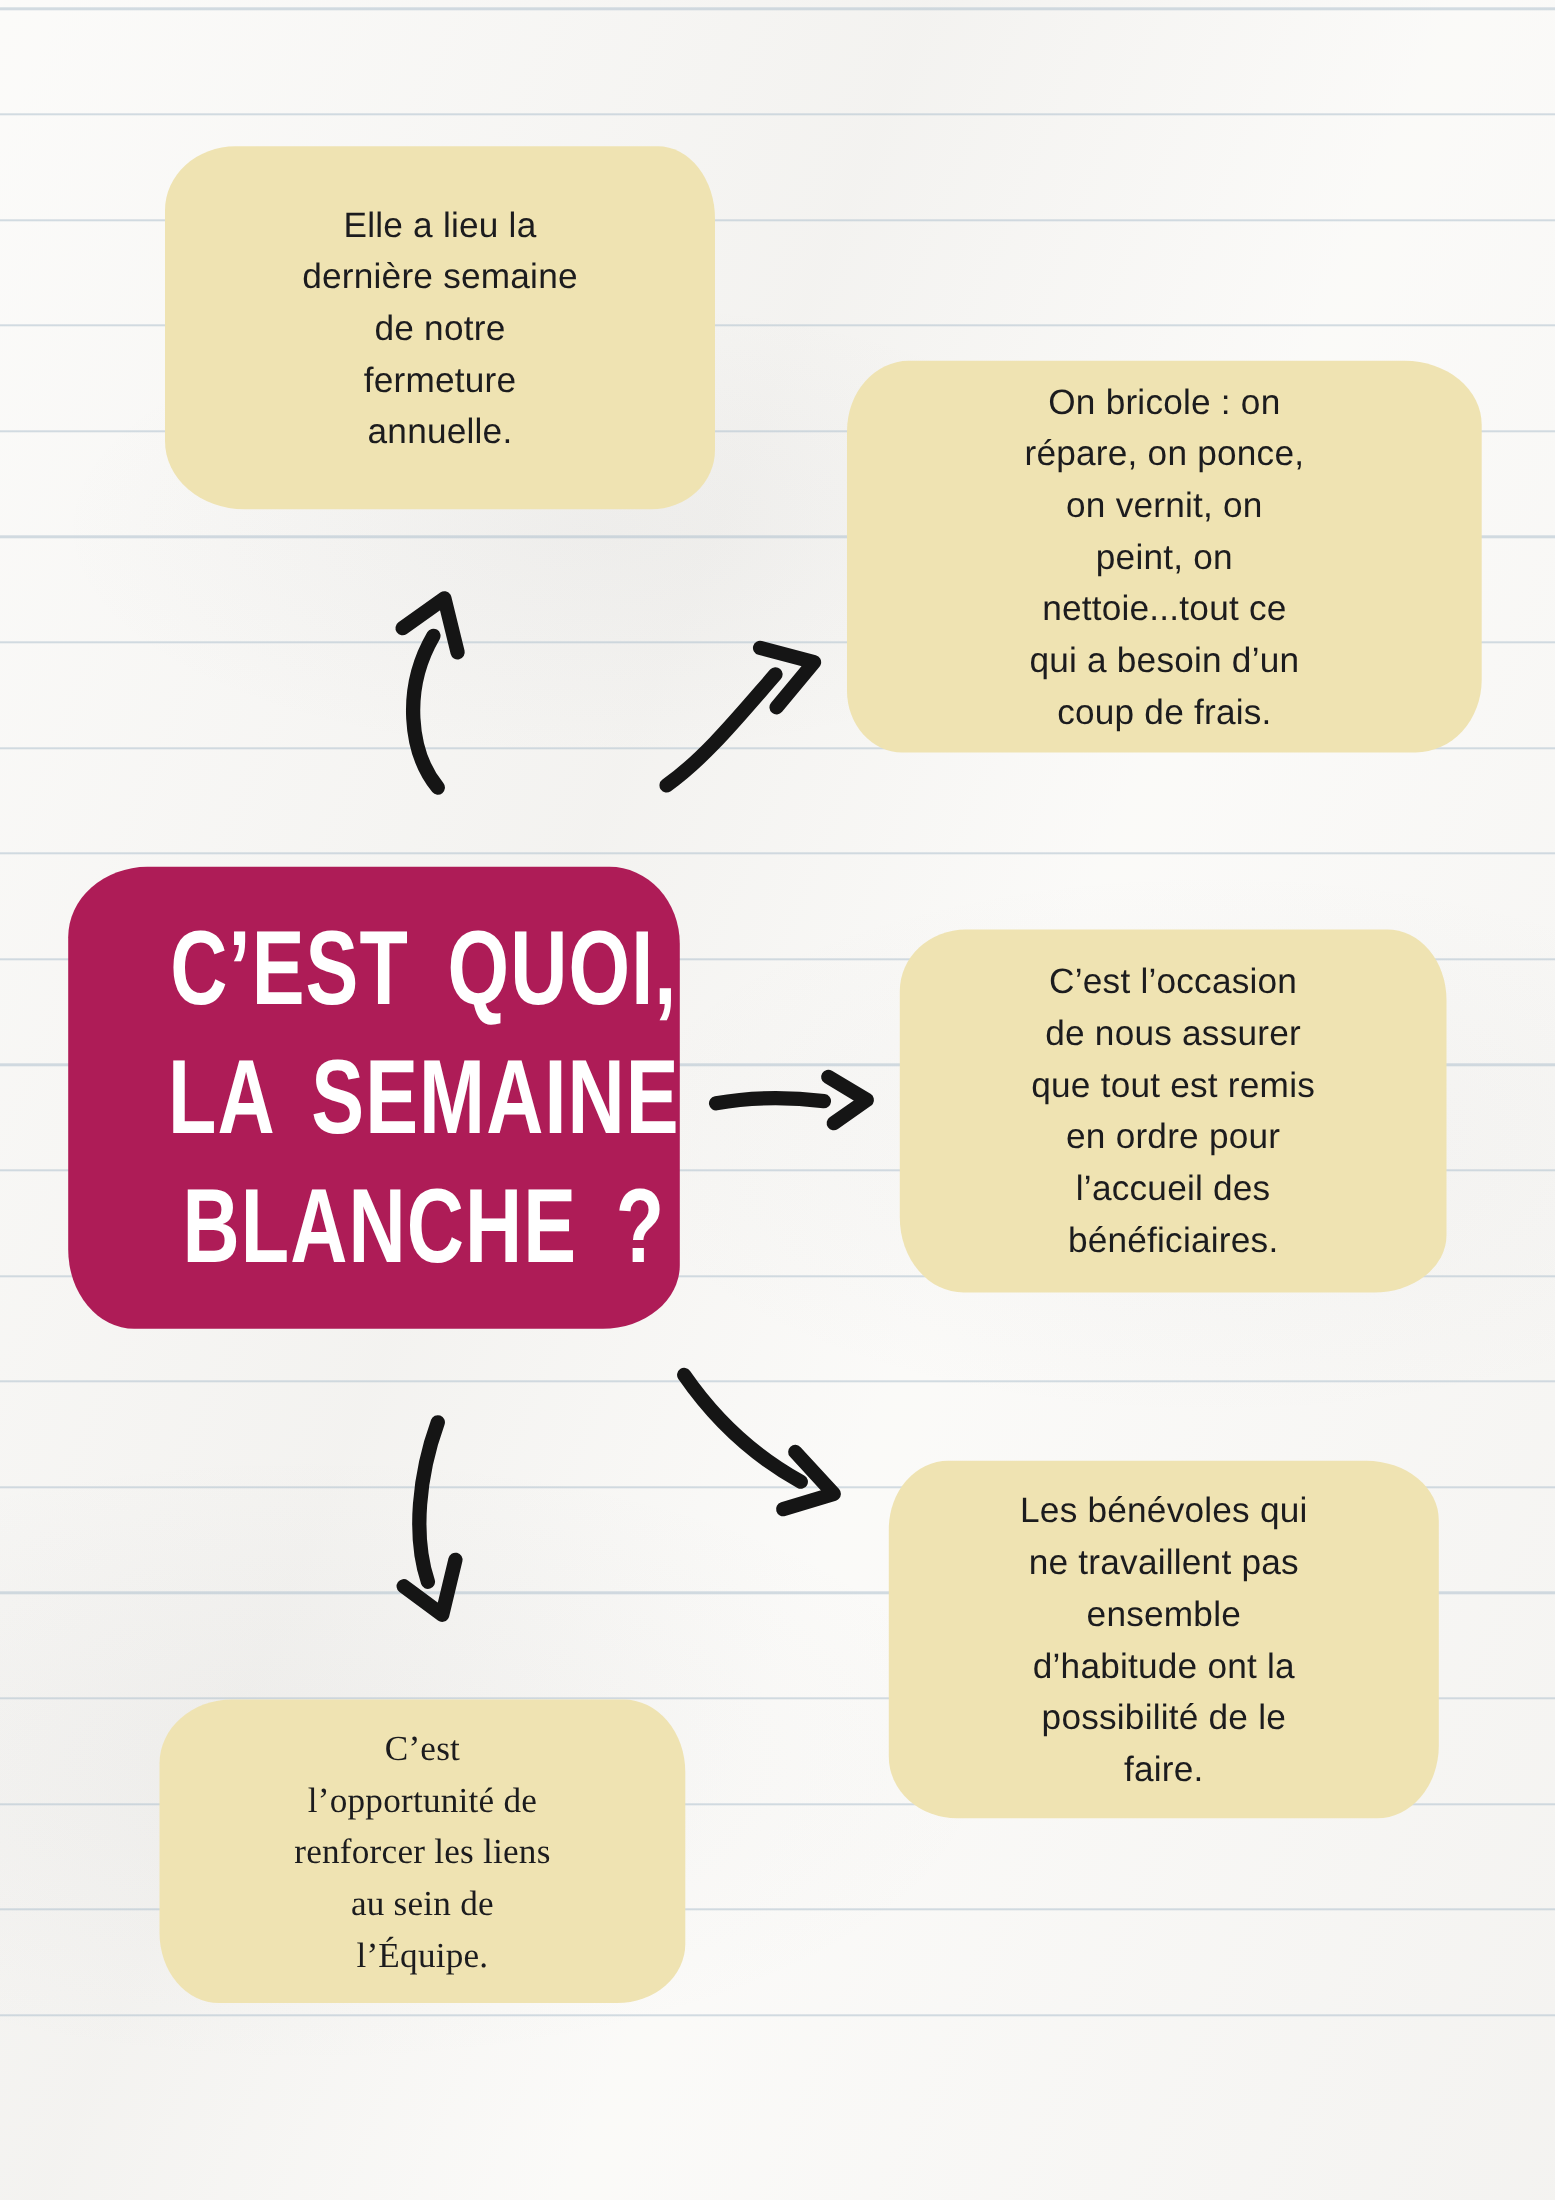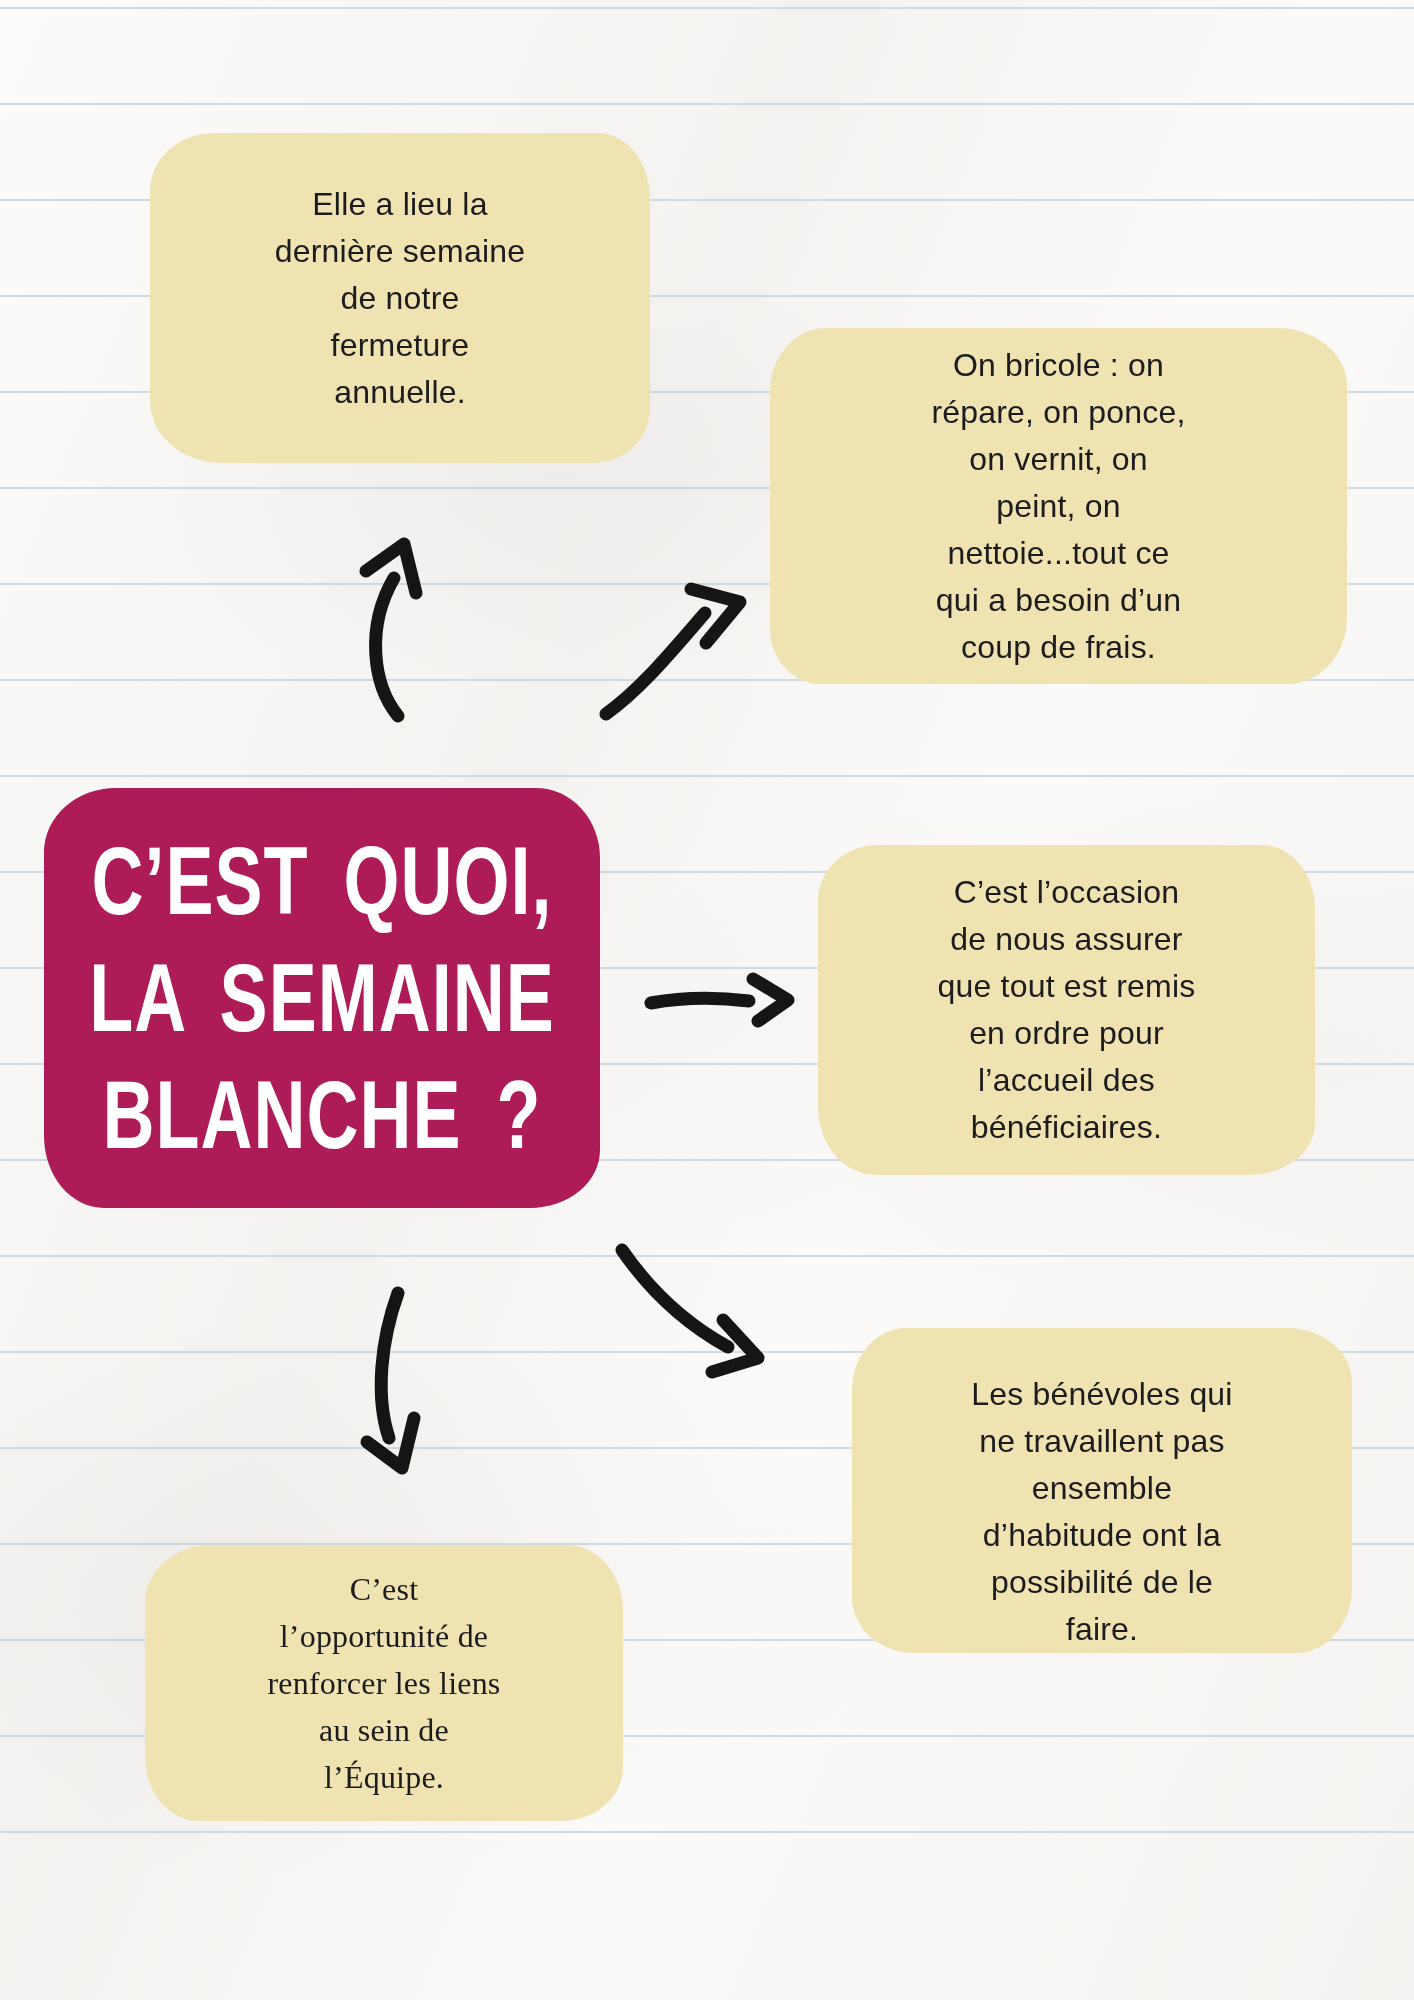--- a/index.html
+++ b/index.html
@@ -57,28 +57,28 @@
     white-space:pre-line;
     text-align:center;
     font-size:32px;
     line-height:47px;
     font-weight:500;
     letter-spacing:.2px;
   }
   .note-top-left   {left:150px;top:133px;width:500px;height:330px;border-radius:64px 52px 58px 72px / 58px 66px 54px 62px;}
   .note-top-right  {left:770px;top:328px;width:577px;height:356px;border-radius:56px 70px 60px 50px / 64px 58px 66px 56px;}
   .note-mid-right  {left:818px;top:845px;width:497px;height:330px;border-radius:60px 54px 66px 58px / 56px 64px 52px 68px;}
-  .note-bot-right  {left:852px;top:1328px;width:500px;height:325px;border-radius:54px 66px 56px 62px / 62px 54px 66px 56px;align-items:flex-end;}
+  .note-bot-right  {left:808px;top:1328px;width:500px;height:325px;border-radius:54px 66px 56px 62px / 62px 54px 66px 56px;}
   .note-bot-left   {left:145px;top:1545px;width:478px;height:276px;border-radius:66px 56px 62px 54px / 58px 66px 54px 64px;font-family:Liberation Serif, serif;}
   .center-box{
     position:absolute;
-    left:44px;top:788px;width:556px;height:420px;
+    left:62px;top:788px;width:556px;height:420px;
     background:var(--center-bg);
     border-radius:72px 64px 70px 60px / 64px 70px 58px 72px;
-    display:flex;align-items:center;justify-content:center;
+    display:flex;align-items:center;justify-content:flex-end;
   }
   .center-box h1{
     color:var(--center-text);
     white-space:pre-line;
     text-align:center;
     font-size:72px;
     line-height:88px;
     font-weight:700;
     letter-spacing:1px;
     word-spacing:14px;

